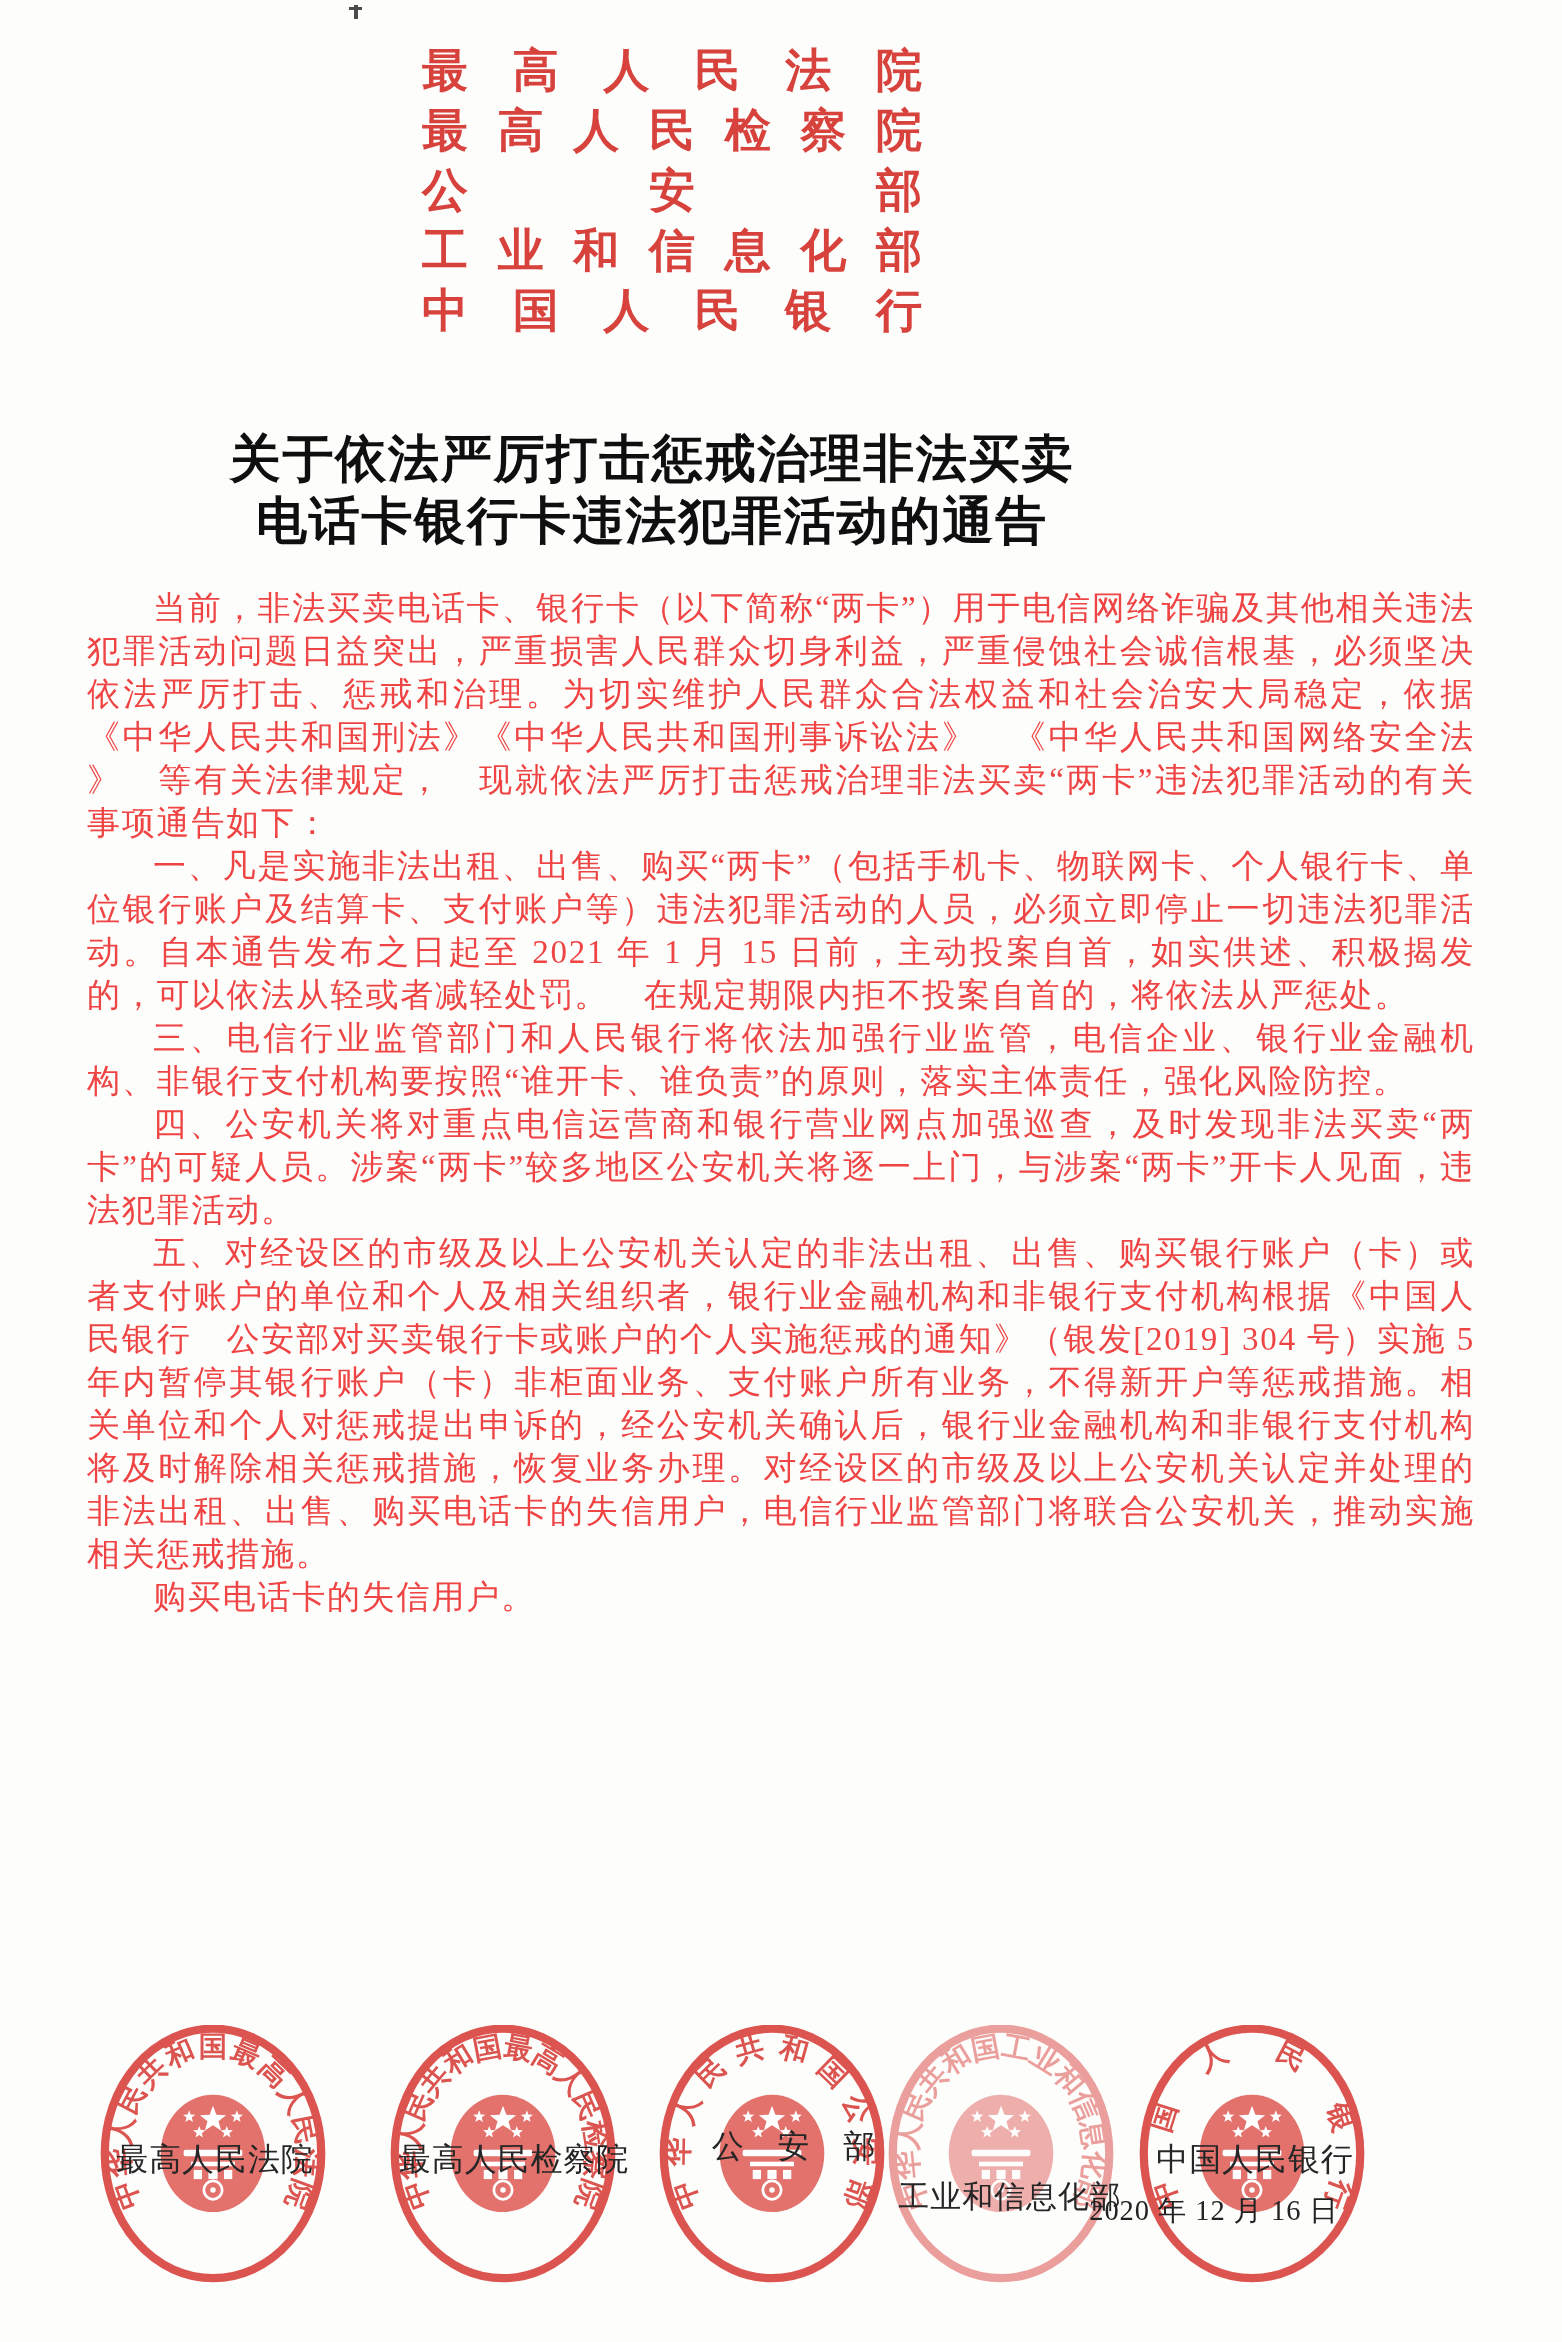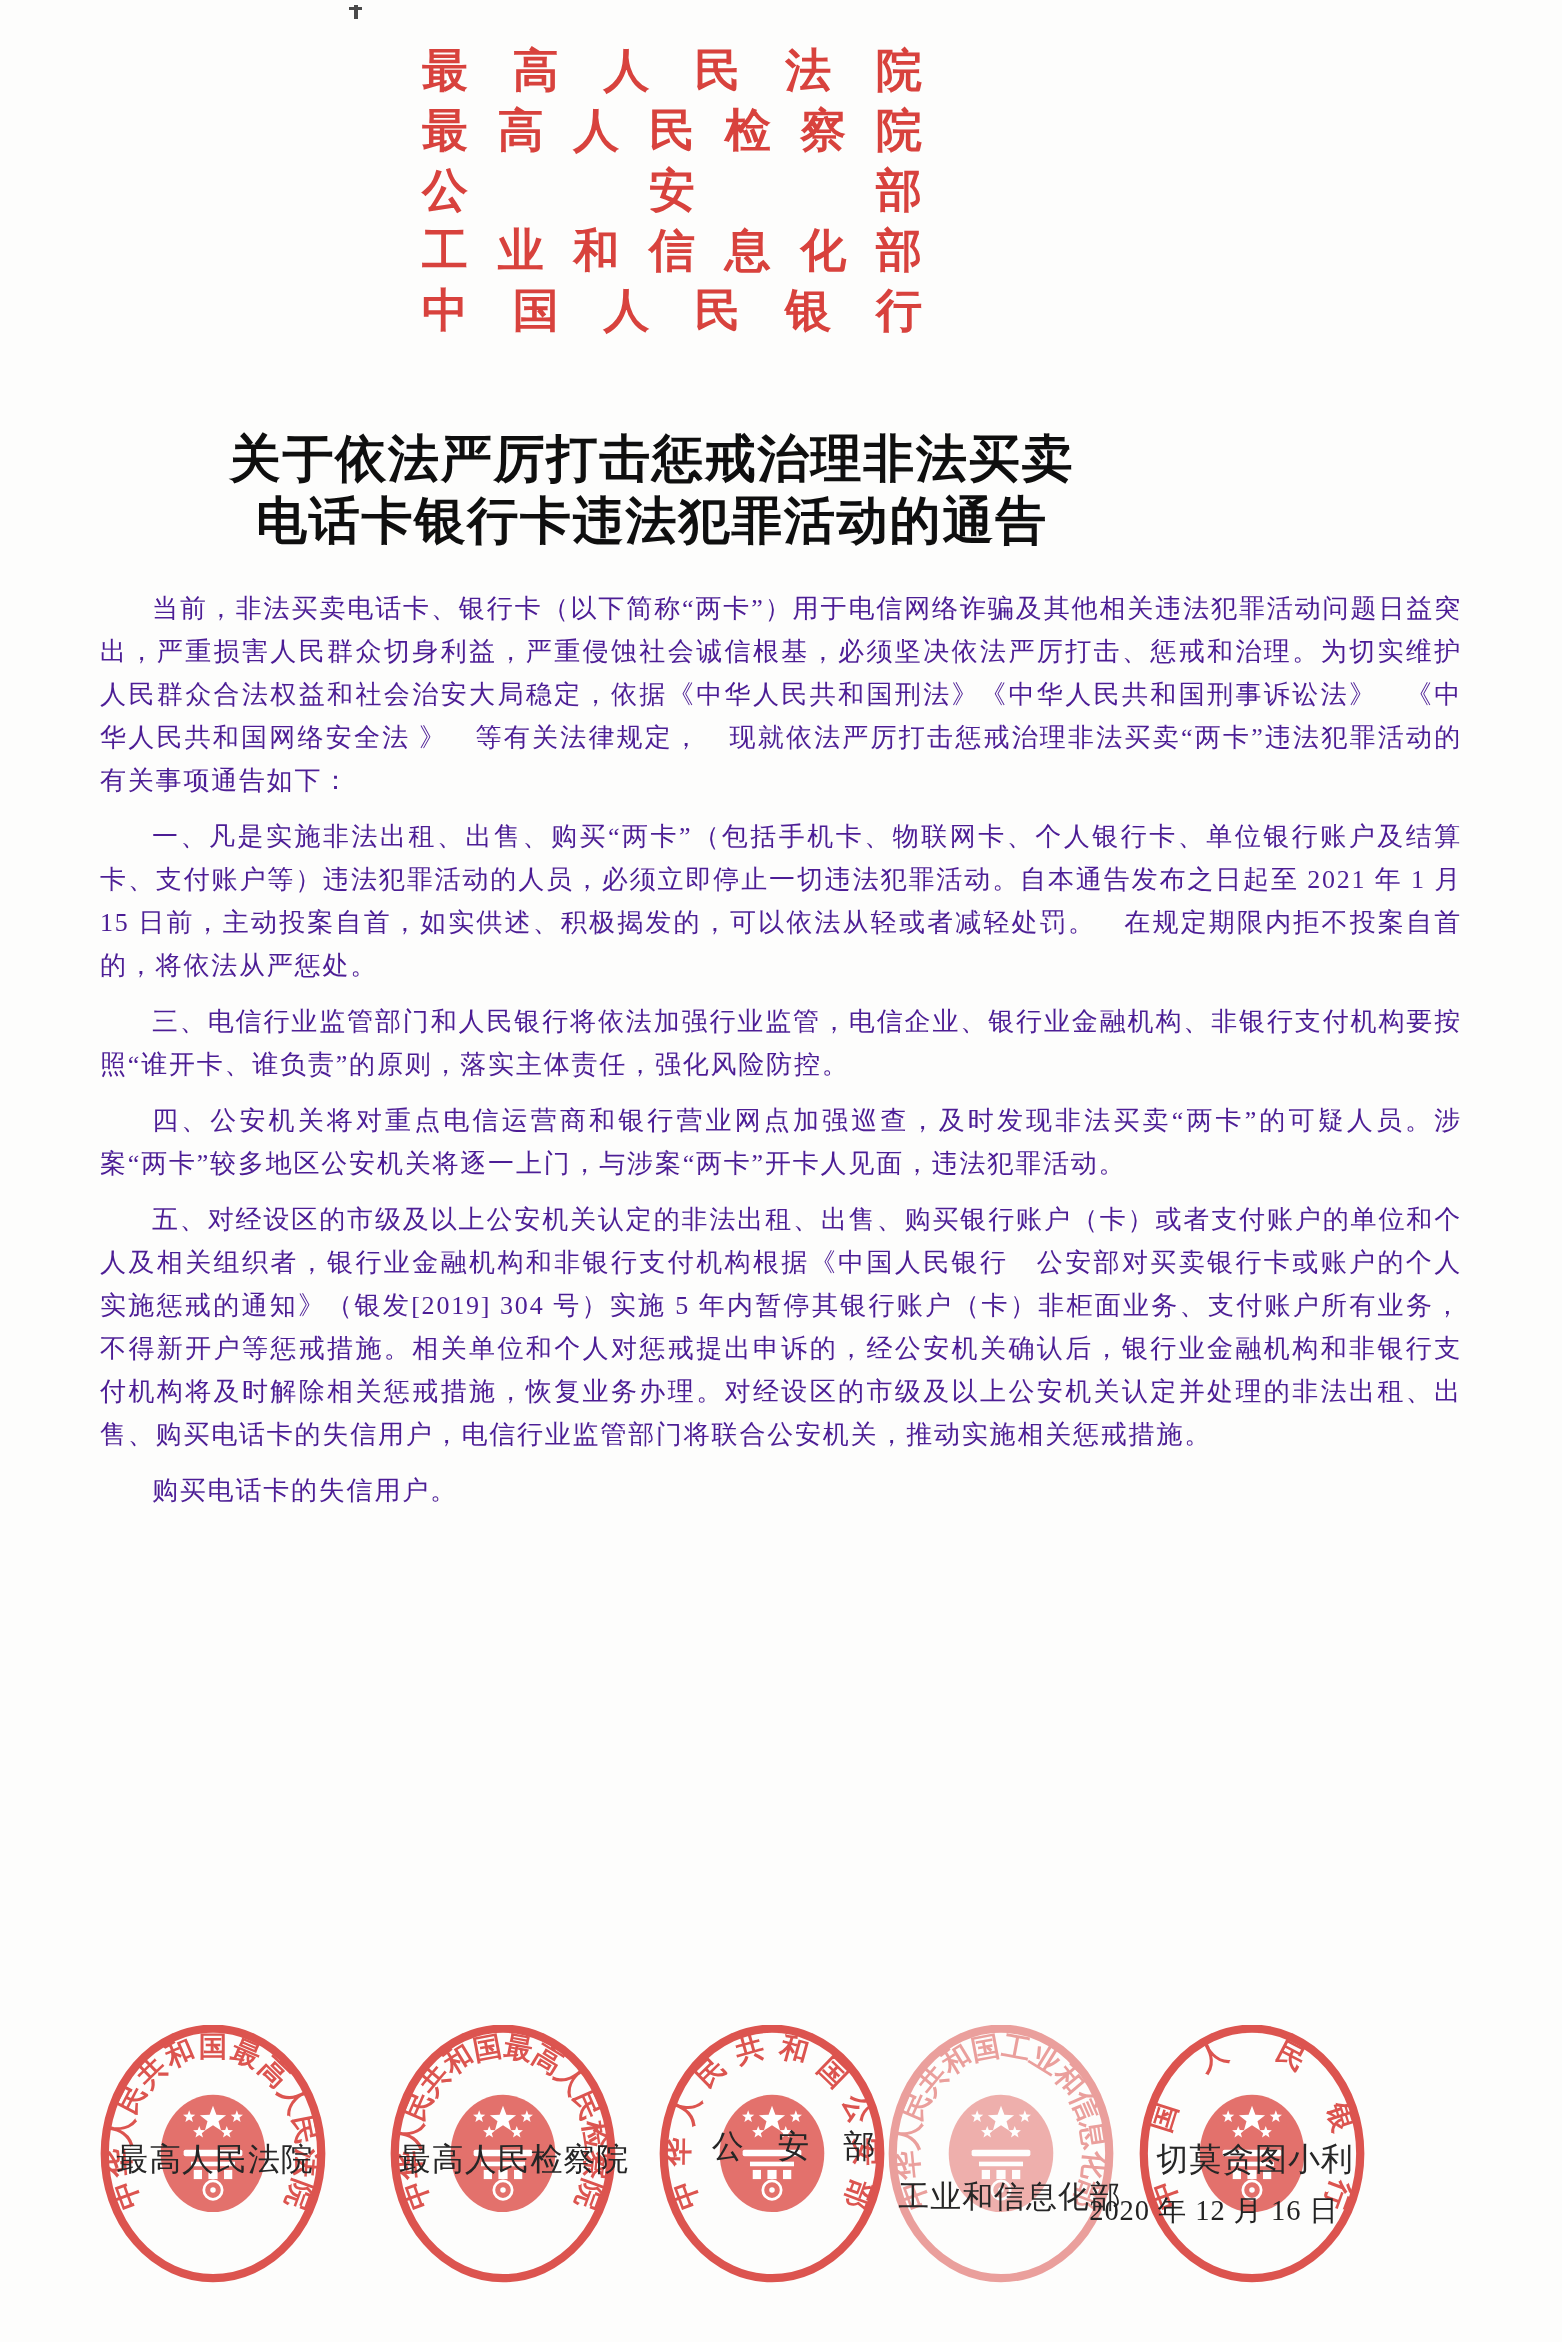--- a/index.html
+++ b/index.html
@@ -24,23 +24,23 @@
   }
   
   .title-block{margin-top:87px;transform:translateX(-129px);}
   .title-line{
     text-align:center;font-size:51px;line-height:62px;font-weight:700;
     letter-spacing:1.8px;color:#0f0f0f;
   }
   
   .body-block{margin-top:35px;}
   .para{
-    margin:13px;text-indent:2em;
-    font-size:26px;line-height:43px;letter-spacing:1.8px;
-    text-align:justify;color:#4c1d95;
+    margin:0;text-indent:2em;
+    font-size:33px;line-height:43px;letter-spacing:1.8px;
+    text-align:justify;color:#ef4444;
   }
   
   .seals-row{position:absolute;left:0;top:1984px;width:1562px;height:359px;}
   .seal{position:absolute;top:41px;width:230px;height:266px;}
   .seal-1{left:98px;}
   .seal-2{left:388px;}
   .seal-3{left:657px;}
   .seal-4{left:886px;opacity:.55;}
   .seal-5{left:1137px;}
   .seal-label{
@@ -285,17 +285,17 @@
       <rect x="137" y="158" width="9" height="10" fill="#ffffff"></rect>
       <circle cx="125" cy="180" r="10" fill="none" stroke="#ffffff" stroke-width="3"></circle>
       <circle cx="125" cy="180" r="3" fill="#ffffff"></circle>
     </g>
   </svg></div>
 
     <div class="seal-label label-1">最高人民法院</div>
     <div class="seal-label label-2">最高人民检察院</div>
     <div class="seal-label label-3">公　安　部</div>
     <div class="seal-label label-4">工业和信息化部</div>
-    <div class="seal-label label-5">切莫贪图小利</div>
+    <div class="seal-label label-5">中国人民银行</div>
     <div class="seal-date">2020 年 12 月 16 日</div>
   </div>
 </div>
 
 
 </body></html>

